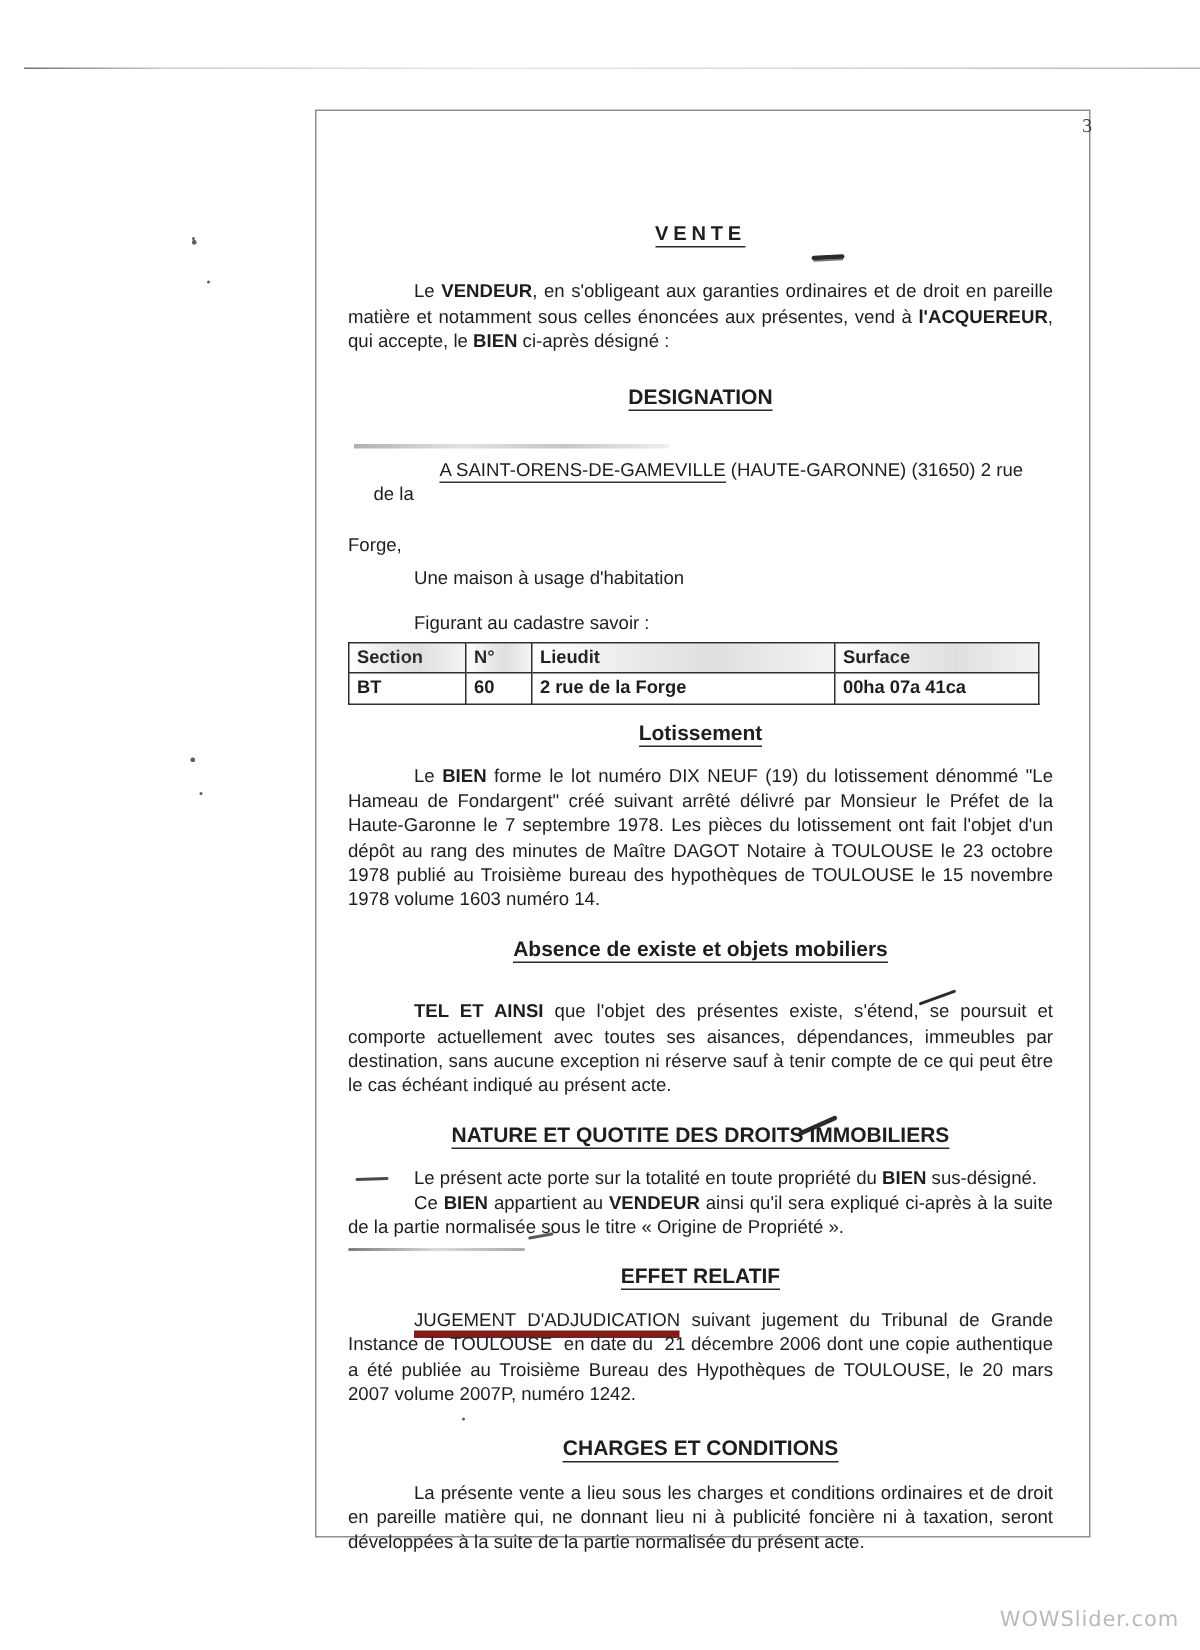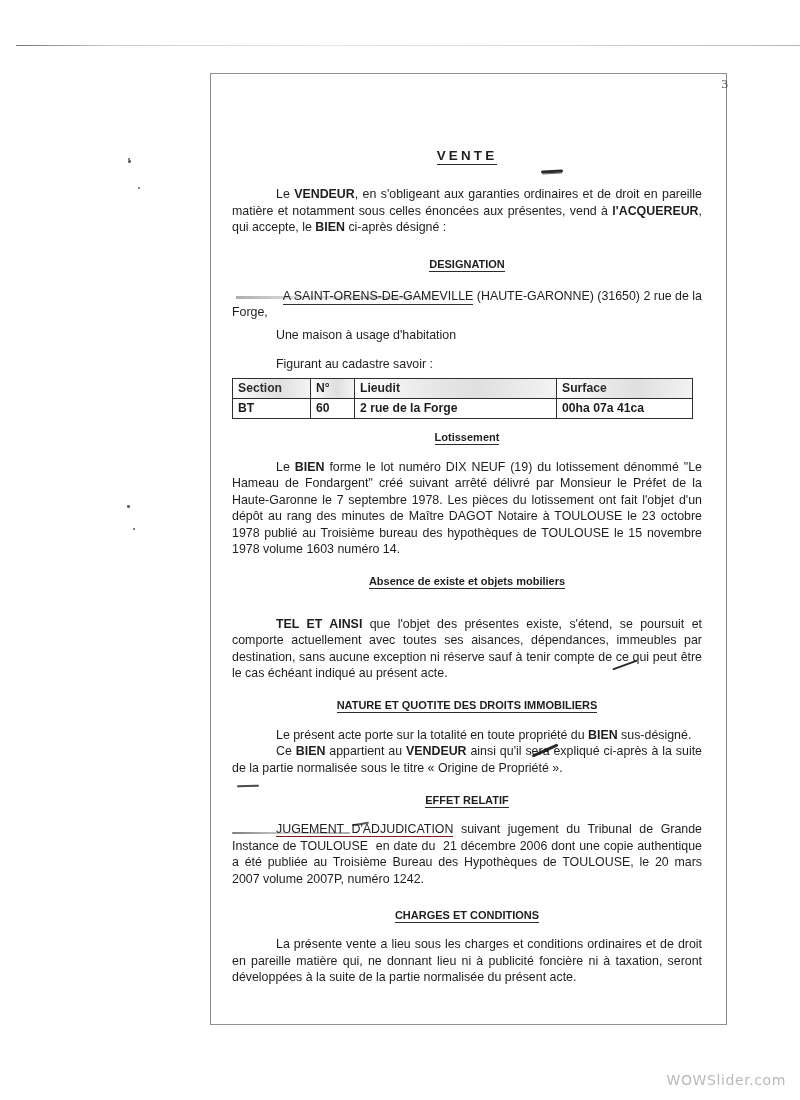--- a/index.html
+++ b/index.html
@@ -77,21 +77,21 @@
     position: relative;
   }
   .title-vente .u {
     border-bottom: 1.3px solid #2a2a2a;
     padding-bottom: 1px;
   }
 
   h2.section {
     text-align: center;
     font-weight: 700;
-    font-size: 11px;
+    font-size: 14px;
     margin: 0;
     position: relative;
   }
   h2.section .u {
     border-bottom: 1.3px solid #2a2a2a;
     padding-bottom: 1px;
   }
 
   p.para {
     margin: 0;
@@ -102,24 +102,23 @@
   p.para b { font-weight: 700; }
 
   .sp-6  { height: 6px; }
   .sp-10 { height: 10px; }
   .sp-13 { height: 13px; }
   .sp-16 { height: 16px; }
   .sp-20 { height: 20px; }
 
   
   .addr-line {
-    margin: 0;
+    margin: 17px;
     text-indent: 44px;
     position: relative;
-    text-align: right;
   }
   .addr-line .town {
     border-bottom: 1px solid #333;
     padding-bottom: 0.5px;
   }
   .addr-cont { margin: 0; text-indent: 0; }
   .addr-sub  { margin: 0; text-indent: 44px; }
 
   .smudge-addr {
     position: absolute;
@@ -347,21 +346,21 @@
 
   <div class="sp-16"></div>
 
   <h2 class="section">
     <span class="u">EFFET RELATIF</span>
   </h2>
 
   <div class="sp-13"></div>
 
   <p class="para">
-    <span style="border-bottom:1px solid #7f1d1d;">JUGEMENT D'ADJUDICATION</span> suivant jugement du Tribunal de Grande
+    <span style="border-bottom:5px solid #7f1d1d;">JUGEMENT D'ADJUDICATION</span> suivant jugement du Tribunal de Grande
     Instance de TOULOUSE&nbsp; en date du&nbsp; 21 décembre 2006 dont une copie authentique
     a été publiée au Troisième Bureau des Hypothèques de TOULOUSE, le 20 mars 2007
     volume 2007P, numéro 1242.
   </p>
 
   <div class="sp-20"></div>
 
   <h2 class="section">
     <span class="u">CHARGES ET CONDITIONS</span>
   </h2>

